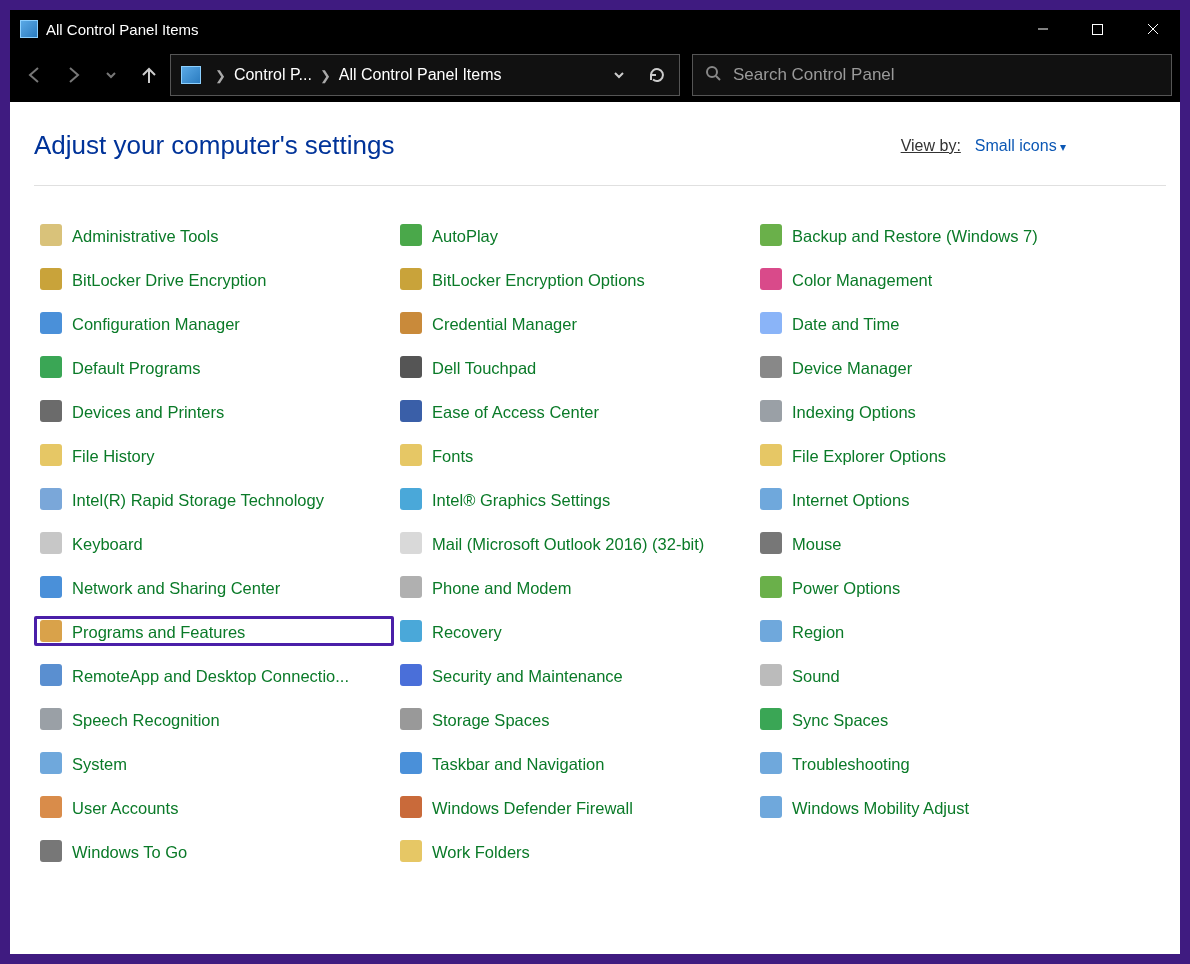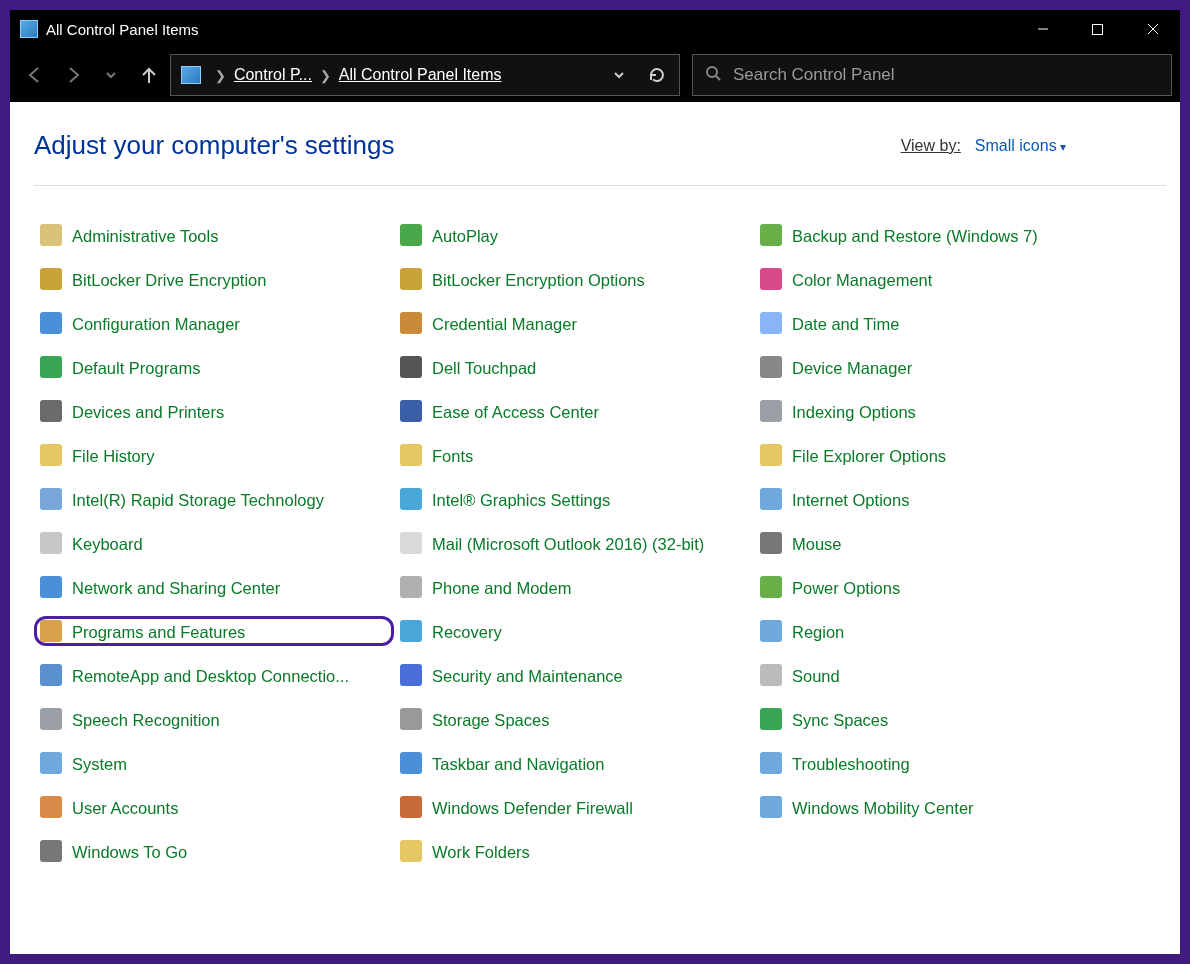--- a/index.html
+++ b/index.html
@@ -70,21 +70,21 @@
     padding:0 4px;
     gap:2px;
   }
   .addrbar .addr-ico {
     width:20px;height:18px;
     background:linear-gradient(135deg,#5aa9e6,#2b7cc0);
     border:1px solid #8cd0ff;
     margin:0 6px;
   }
   .addrbar .chev { color:#aaa; padding:0 6px; font-size:13px;}
-  .addrbar .crumb { color:#fff; white-space:nowrap;text-decoration:underline;}
+  .addrbar .crumb { color:#fff; white-space:nowrap;}
   .addrbar .addr-spacer{flex:1;}
   .addrbar .addr-dd, .addrbar .addr-refresh{
     width:36px;height:100%;display:flex;align-items:center;justify-content:center;color:#ccc;
   }
   .searchbar {
     width:480px; height:42px;
     background:#111; border:1px solid #555;
     display:flex; align-items:center; padding:0 12px;
     margin-left:8px;
   }
@@ -127,21 +127,21 @@
     padding:2px 4px;
     border:2px solid transparent;
     white-space:nowrap; overflow:hidden; text-overflow:ellipsis;
   }
   .item .icon{
     width:22px;height:22px;flex:0 0 22px;
     border-radius:3px;
   }
   .item.highlight{
     border:3px solid #4a1fa8;
-    border-radius:12px;
+    border-radius:2px;
     padding:1px 3px;
   }
   .item .label{ overflow:hidden;text-overflow:ellipsis;}
 </style>
 </head>
 <body>
 
 <div class="frame">
 
   <div class="titlebar">
@@ -402,19 +402,19 @@
           <div class="item">
             <span class="icon" style="background: rgb(58, 166, 85);"></span>
             <span class="label">Sync Spaces</span>
           </div>
           <div class="item">
             <span class="icon" style="background: rgb(111, 168, 220);"></span>
             <span class="label">Troubleshooting</span>
           </div>
           <div class="item">
             <span class="icon" style="background: rgb(111, 168, 220);"></span>
-            <span class="label">Windows Mobility Center</span>
+            <span class="label">Windows Mobility Adjust</span>
           </div>
         </div>
     </div>
   </div>
 
 </div>
 
 </body></html>

